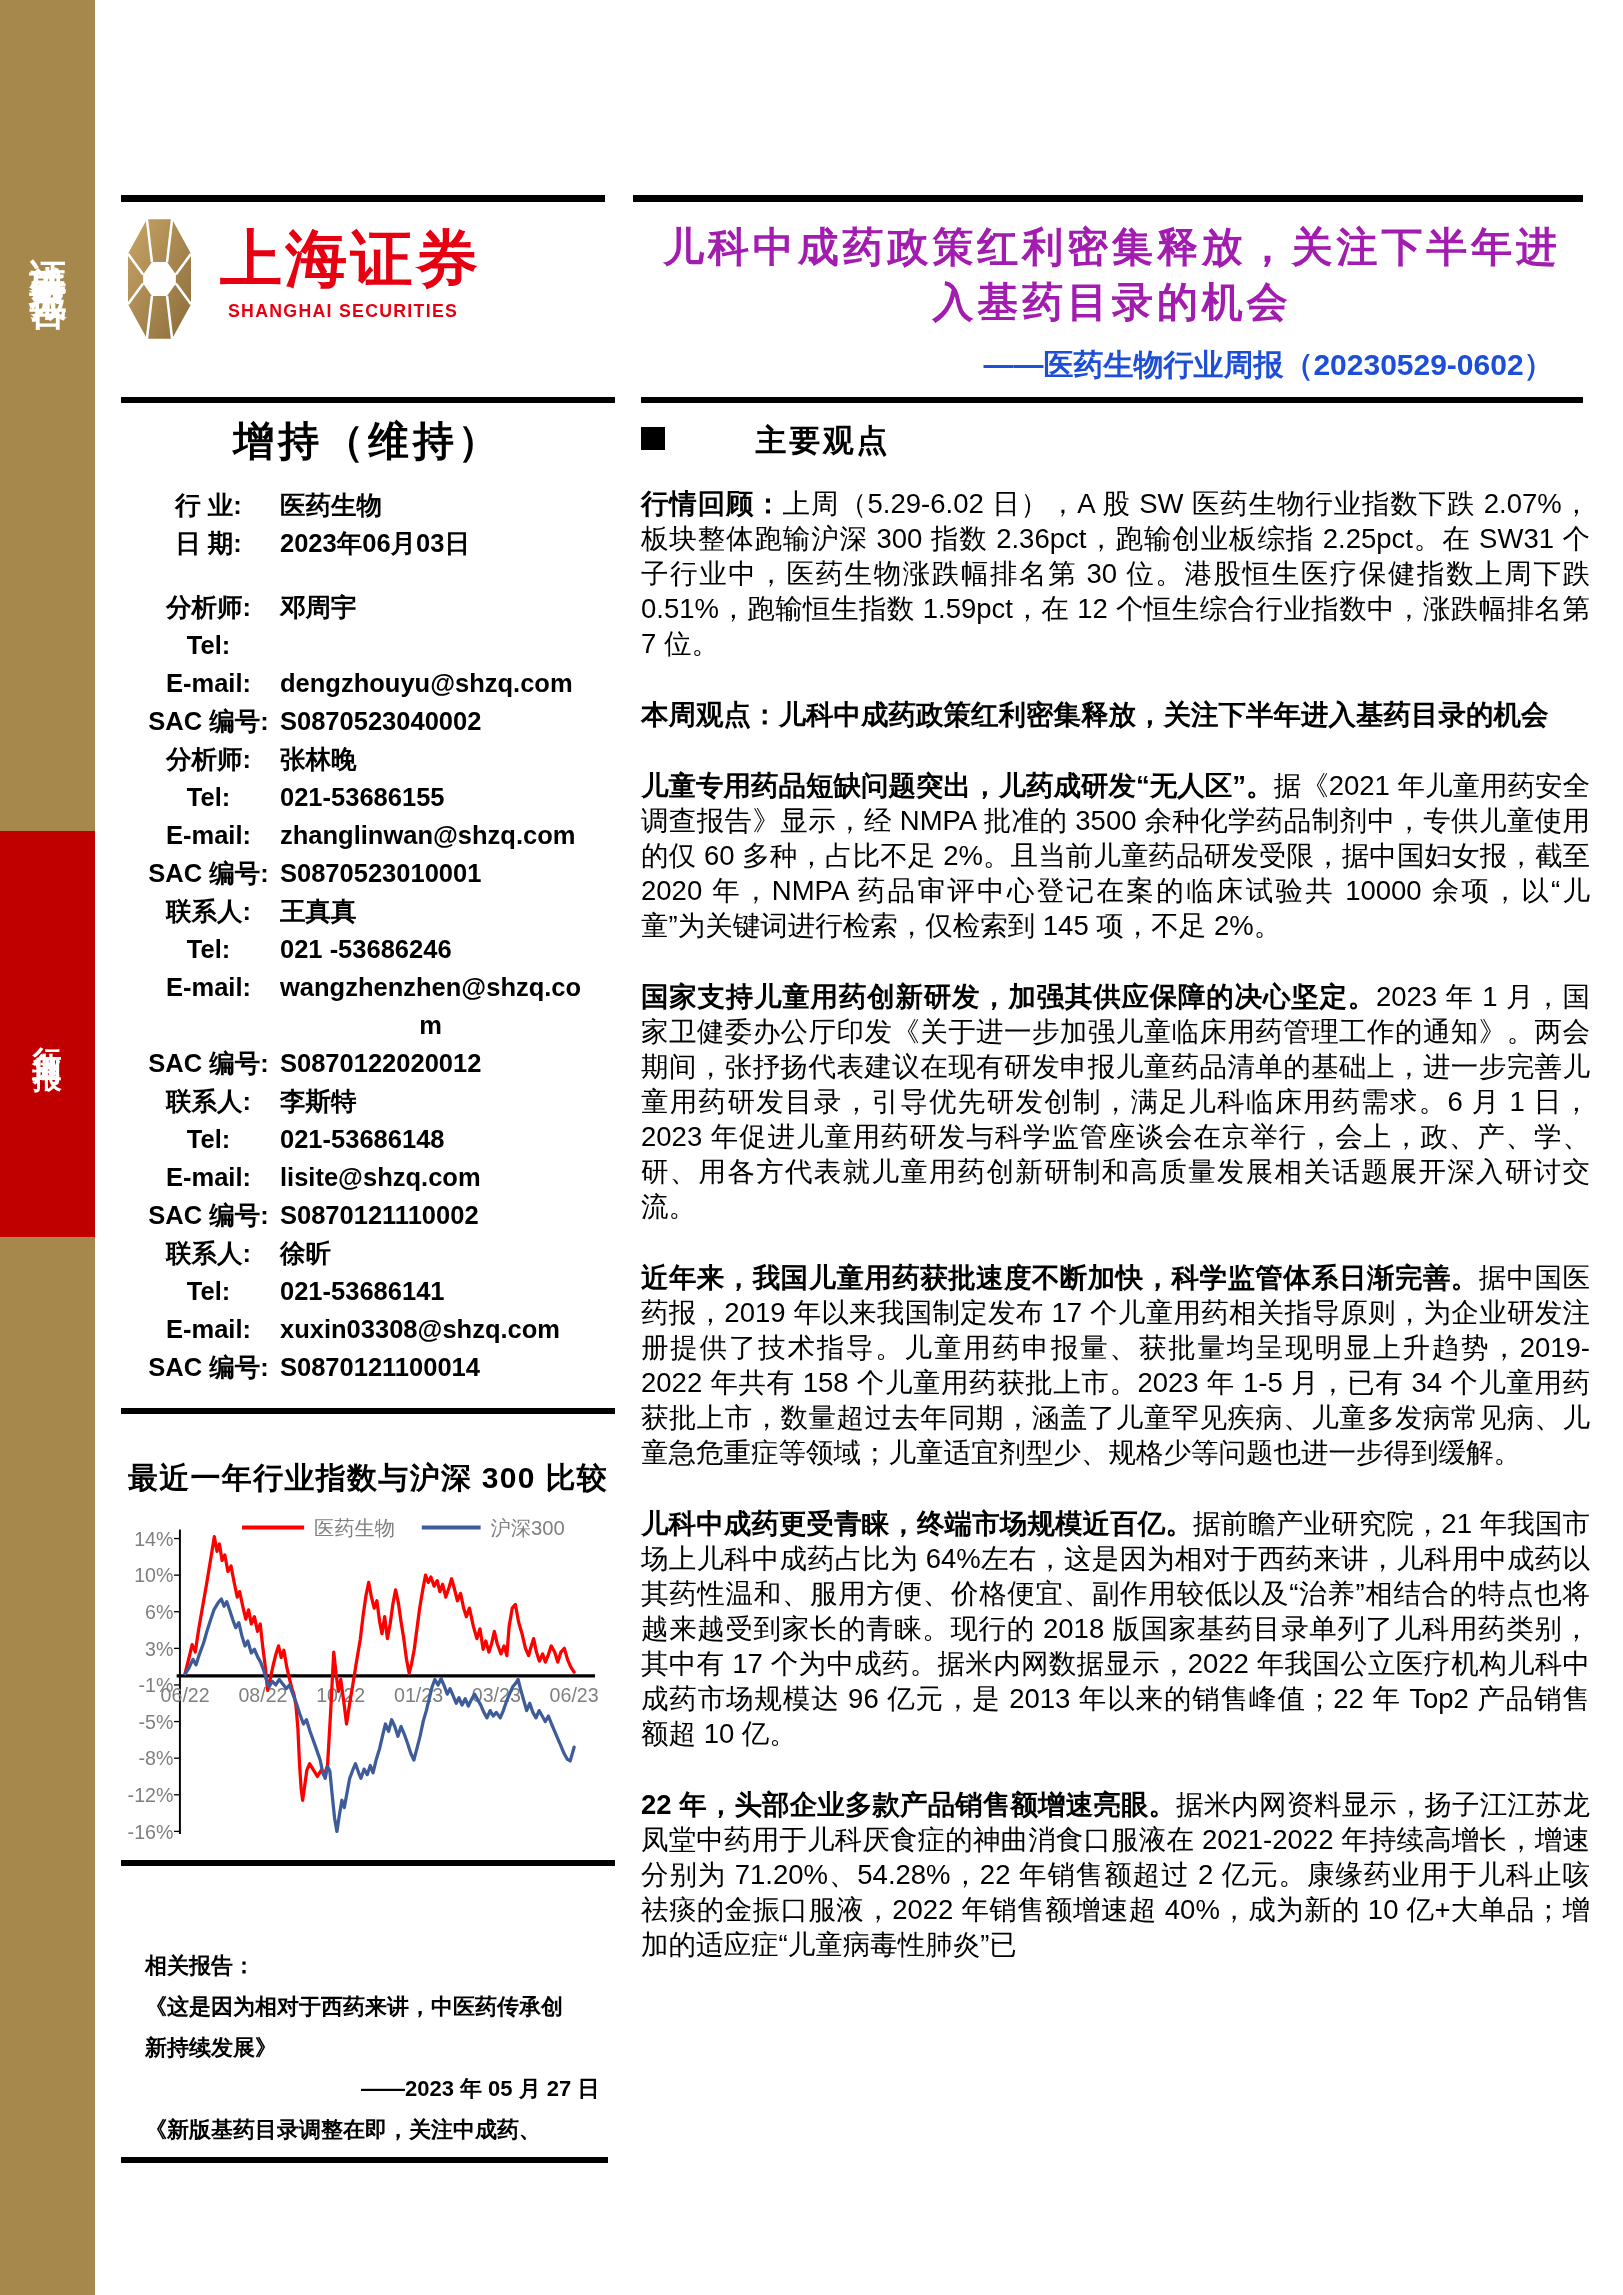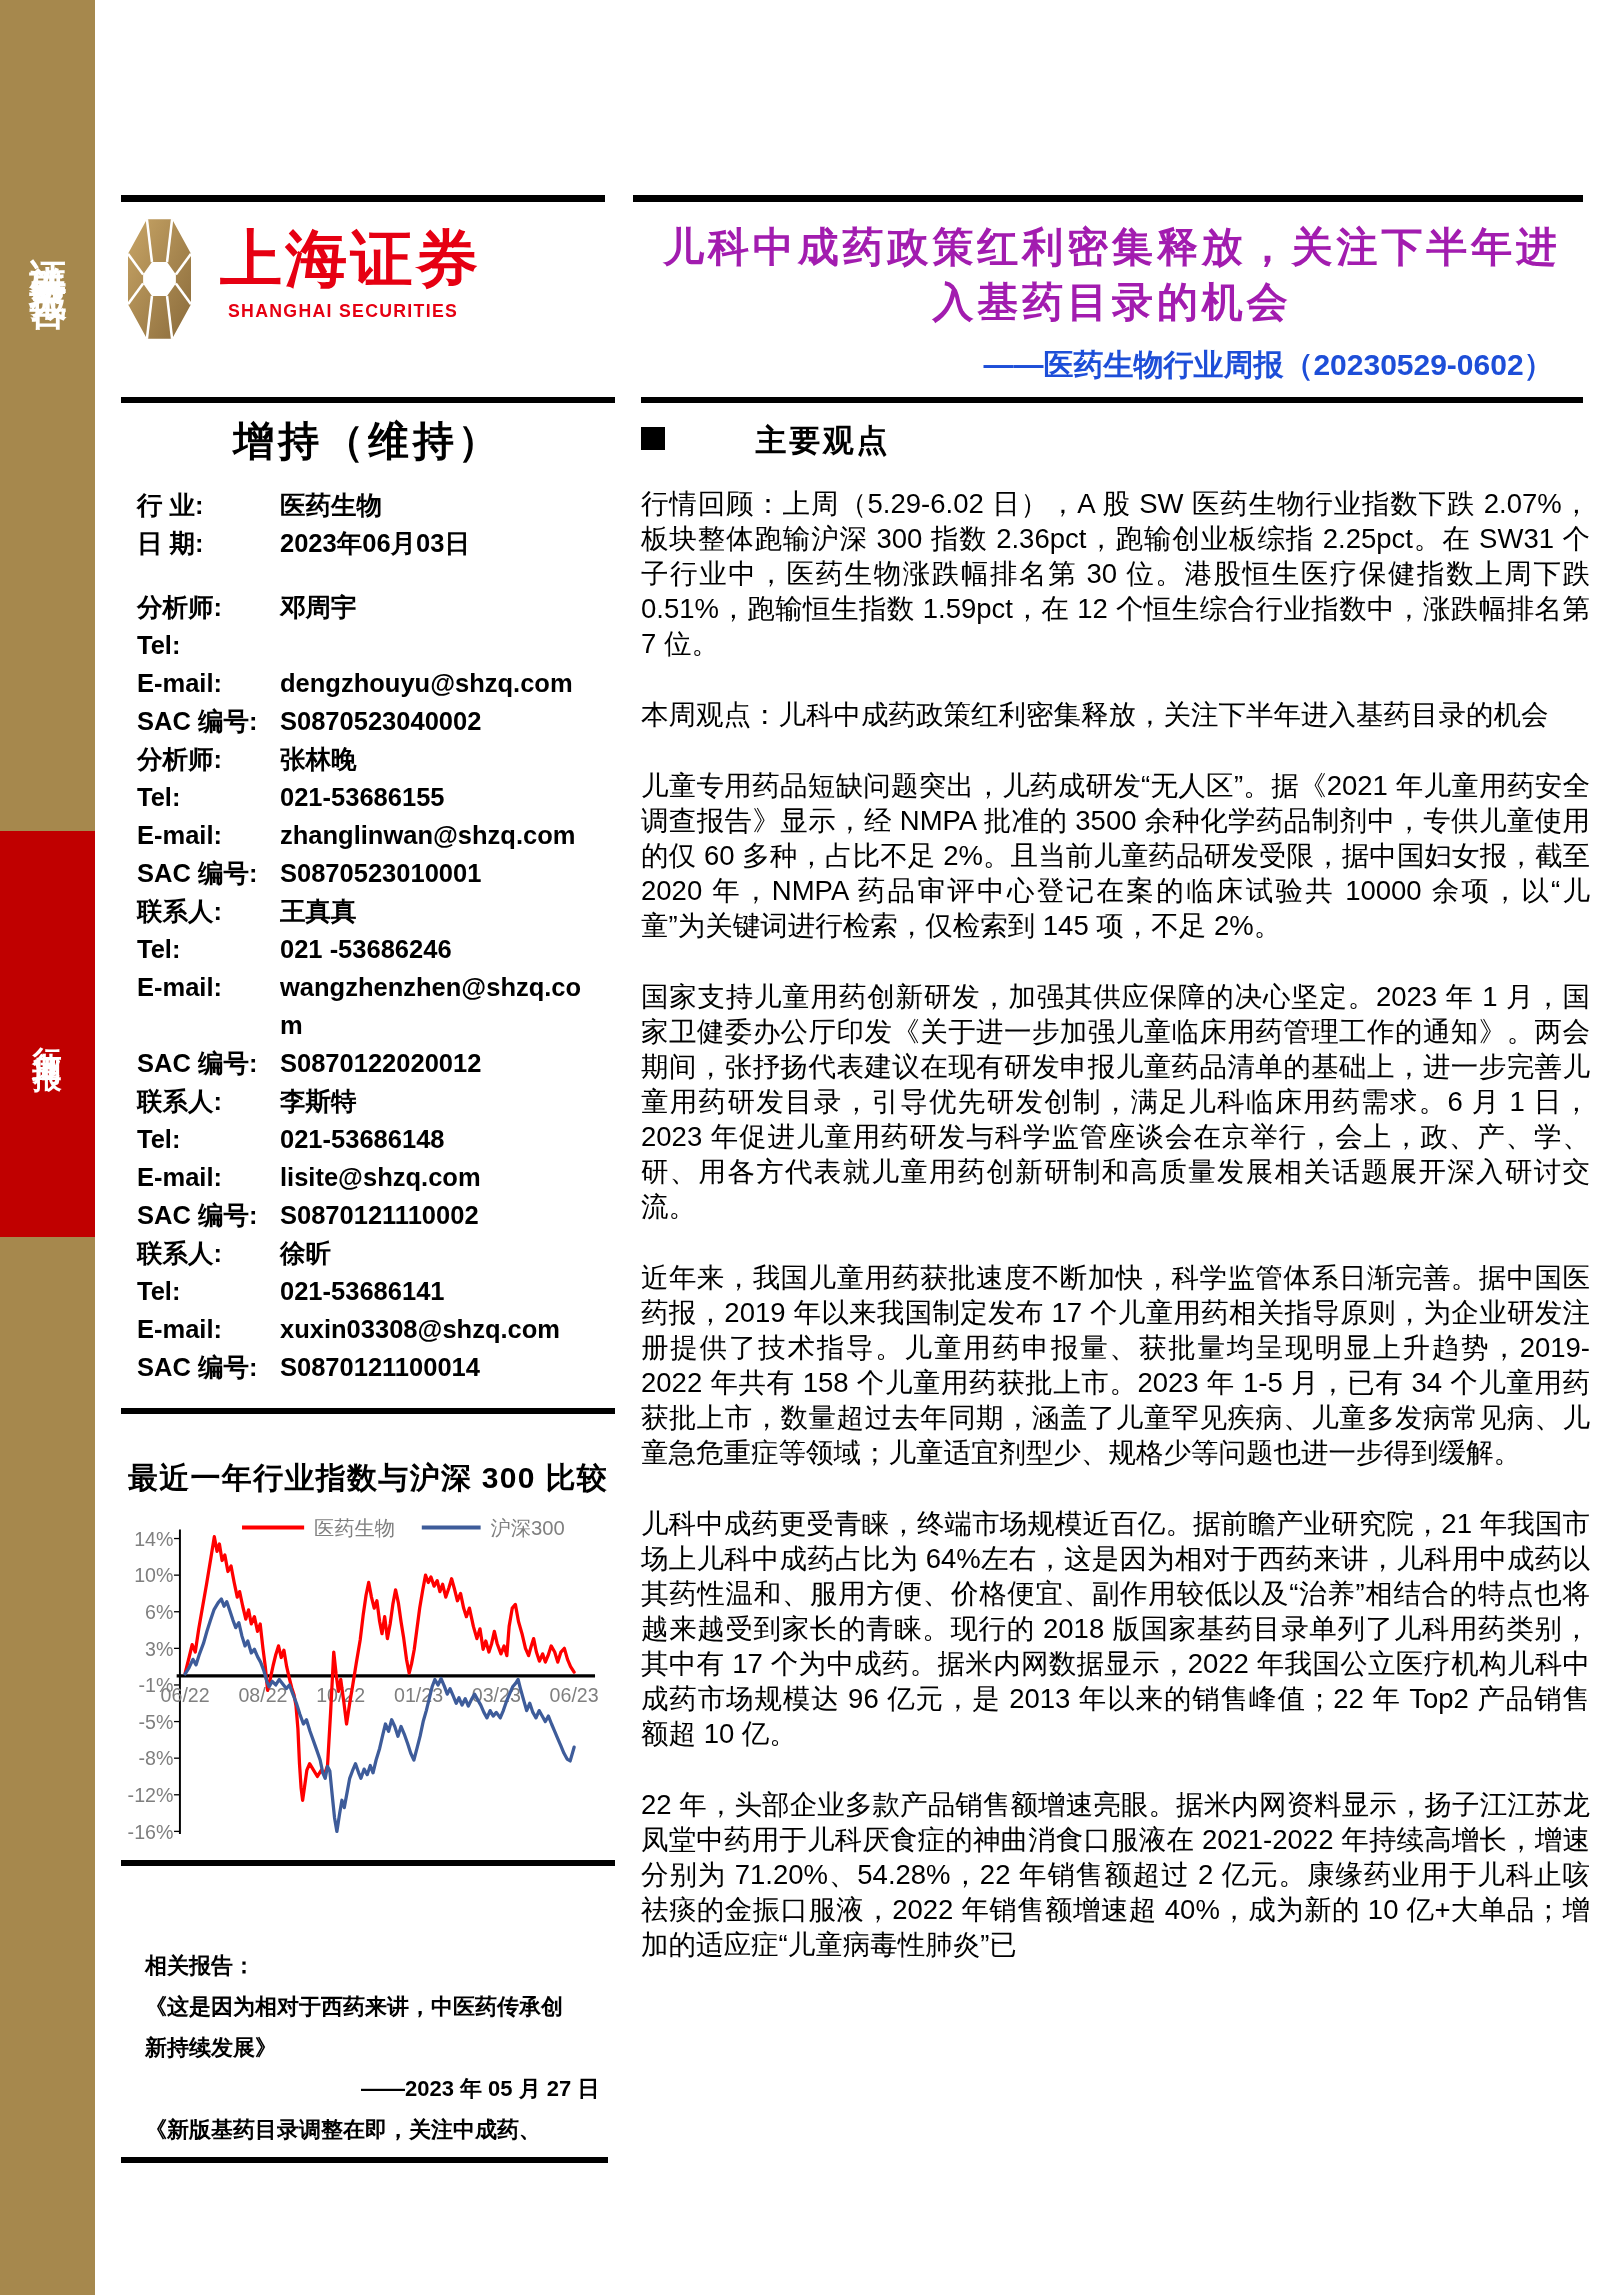--- a/index.html
+++ b/index.html
@@ -14,37 +14,37 @@
   #sb-mid-label{font-size:29px;letter-spacing:5.2px;}
   
   #logo-text-cn{font-size:62px;font-weight:bold;letter-spacing:3.3px;line-height:1.08;}
   #logo-text-en{font-size:17.7px;font-weight:bold;letter-spacing:1.3px;margin-top:7.9px;margin-left:24px;}
   
   #title-block{left:641px;top:220px;width:942px;}
   .title-line{font-size:41px;font-weight:bold;letter-spacing:3.9px;text-align:center;line-height:55px;color:#a21caf;}
   #subtitle{font-size:30px;font-weight:bold;text-align:right;padding-right:29.4px;margin-top:15px;color:#1d4ed8;}
   
   #rating{left:121px;top:414px;width:494px;text-align:center;font-size:41px;font-weight:bold;letter-spacing:3.9px;color:#000;}
-  #info-panel{left:137px;top:486px;width:478px;}
+  #info-panel{left:137px;top:486px;width:478px;text-align:center;}
   .info-row{display:flex;line-height:38px;font-size:25.5px;font-weight:bold;color:#000;}
   .info-row .lab{width:143px;flex:0 0 143px;}
   .info-row .val{white-space:pre-line;word-break:break-all;}
   .info-gap{height:26px;}
   #chart-heading{left:121px;top:1458px;width:494px;text-align:center;font-size:30px;font-weight:bold;letter-spacing:1.3px;color:#000;}
   #chart{left:111px;top:1498px;}
   #chart text{font-family:"Liberation Sans",sans-serif;}
   #reports{left:145px;top:1945px;width:474px;font-size:22px;line-height:41px;color:#000;font-weight:bold;}
   #reports .r-right{text-align:right;padding-right:19.6px;}
   
   #main-heading{left:641px;top:420px;width:949px;display:flex;align-items:flex-start;gap:48px;}
   #main-heading .sq{width:23.6px;height:23.6px;background:#000;display:inline-block;margin-top:6.5px;flex:0 0 23.6px;}
   #main-heading .mh-text{font-size:31px;font-weight:bold;margin-left:43px;letter-spacing:2.6px;color:#000;}
   #paragraphs{left:641px;top:486px;width:949px;}
   .para{font-size:27.5px;line-height:35px;text-align:justify;margin:0 0 36px 0;color:#000;}
-  .para b{font-weight:normal;margin-top:28px;}
+  .para b{font-weight:bold;margin-top:28px;}
 </style>
 </head>
 <body>
 
 <div id="page">
 
   <div class="sb-block" id="sb-gold-top" style="top: 0px; height: 831px; align-items: flex-start; background: rgb(166, 136, 77);">
     <span class="v-text" id="sb-top-label" style="margin-top:229px;">证券研究报告</span>
   </div>
   <div class="sb-block" id="sb-red" style="top: 831px; height: 406px; align-items: center; background: rgb(192, 0, 0);">

